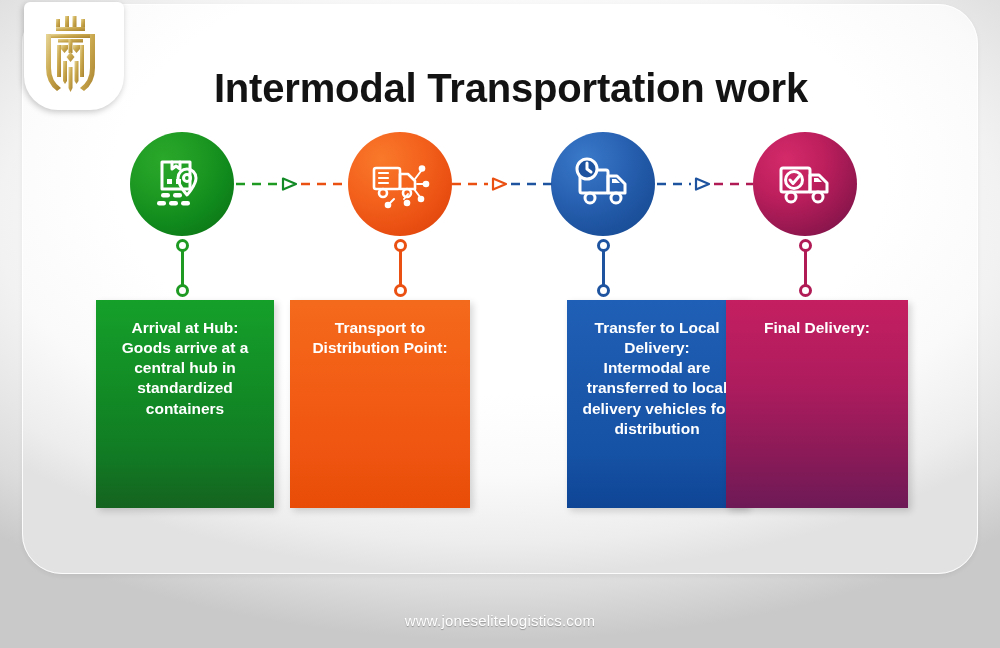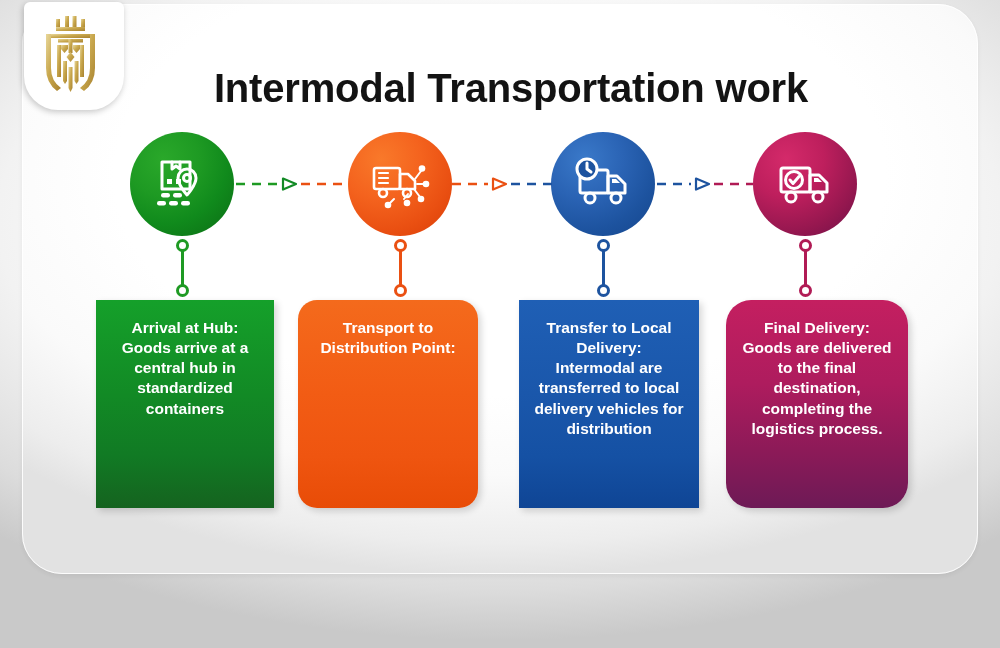--- a/index.html
+++ b/index.html
@@ -115,22 +115,22 @@
     text-align:center;
     line-height:1.3;
     font-size:15.5px;
     box-shadow: 3px 3px 7px rgba(0,0,0,0.16);
   }
   .card .head { font-weight:bold; display:block; }
   .card .body { display:block;font-weight:bold; }
 
   .card-green   { background:linear-gradient(180deg,#15a02a 0%,#128a25 45%,#117a24 75%,#15631f 100%); }
   .card-orange  { background:linear-gradient(180deg,#f46a1c 0%,#f25c14 45%,#ef5510 75%,#e84c07 100%); }
-  .card-blue    { background:linear-gradient(180deg,#1f5fb5 0%,#1a57ab 45%,#1551a4 75%,#0f4595 100%); }
-  .card-magenta { background:linear-gradient(180deg,#c41f60 0%,#ae1c5e 40%,#8d1a58 72%,#6d1a56 100%);border-radius:25px; }
+  .card-blue    { background:linear-gradient(180deg,#1f5fb5 0%,#1a57ab 45%,#1551a4 75%,#0f4595 100%);margin-left:48px; }
+  .card-magenta { background:linear-gradient(180deg,#c41f60 0%,#ae1c5e 40%,#8d1a58 72%,#6d1a56 100%); }
 
   
   .connector {
     position:absolute;
     top:177px;
     height:14px;
   }
   .connector svg { display:block; }
 
   
@@ -310,28 +310,28 @@
       <path d="M39 1.5 L52 7 L39 12.5 Z" fill="none" stroke="#1d539f" stroke-width="2.2" stroke-linejoin="round"></path>
       <line x1="57" y1="7" x2="96" y2="7" stroke="#b01b55" stroke-width="2.6" stroke-dasharray="9 7"></line>
     </svg>
   </div>
 
   <div class="card card-green" style="left:96px; width:178px; height:208px;">
     <span class="head">Arrival at Hub:</span>
     <span class="body">Goods arrive at a central hub in standardized containers</span>
   </div>
 
-  <div class="card card-orange" style="left:298px; width:180px; height:208px;border-radius:19px;">
+  <div class="card card-orange" style="left:290px; width:180px; height:208px;">
     <span class="head">Transport to Distribution Point:</span>
   </div>
 
   <div class="card card-blue" style="left:519px; width:180px; height:208px;">
     <span class="head">Transfer to Local Delivery:</span>
     <span class="body">Intermodal are transferred to local delivery vehicles for distribution</span>
   </div>
 
   <div class="card card-magenta" style="left:726px; width:182px; height:208px;">
     <span class="head">Final Delivery:</span>
-    <span class="body">Goods are delivered to the final destination, completing the logistics process.</span>
-  </div>
-
+  </div>
+
+  <div id="footer">www.joneselitelogistics.com</div>
 
 </div>
 
 </body></html>

